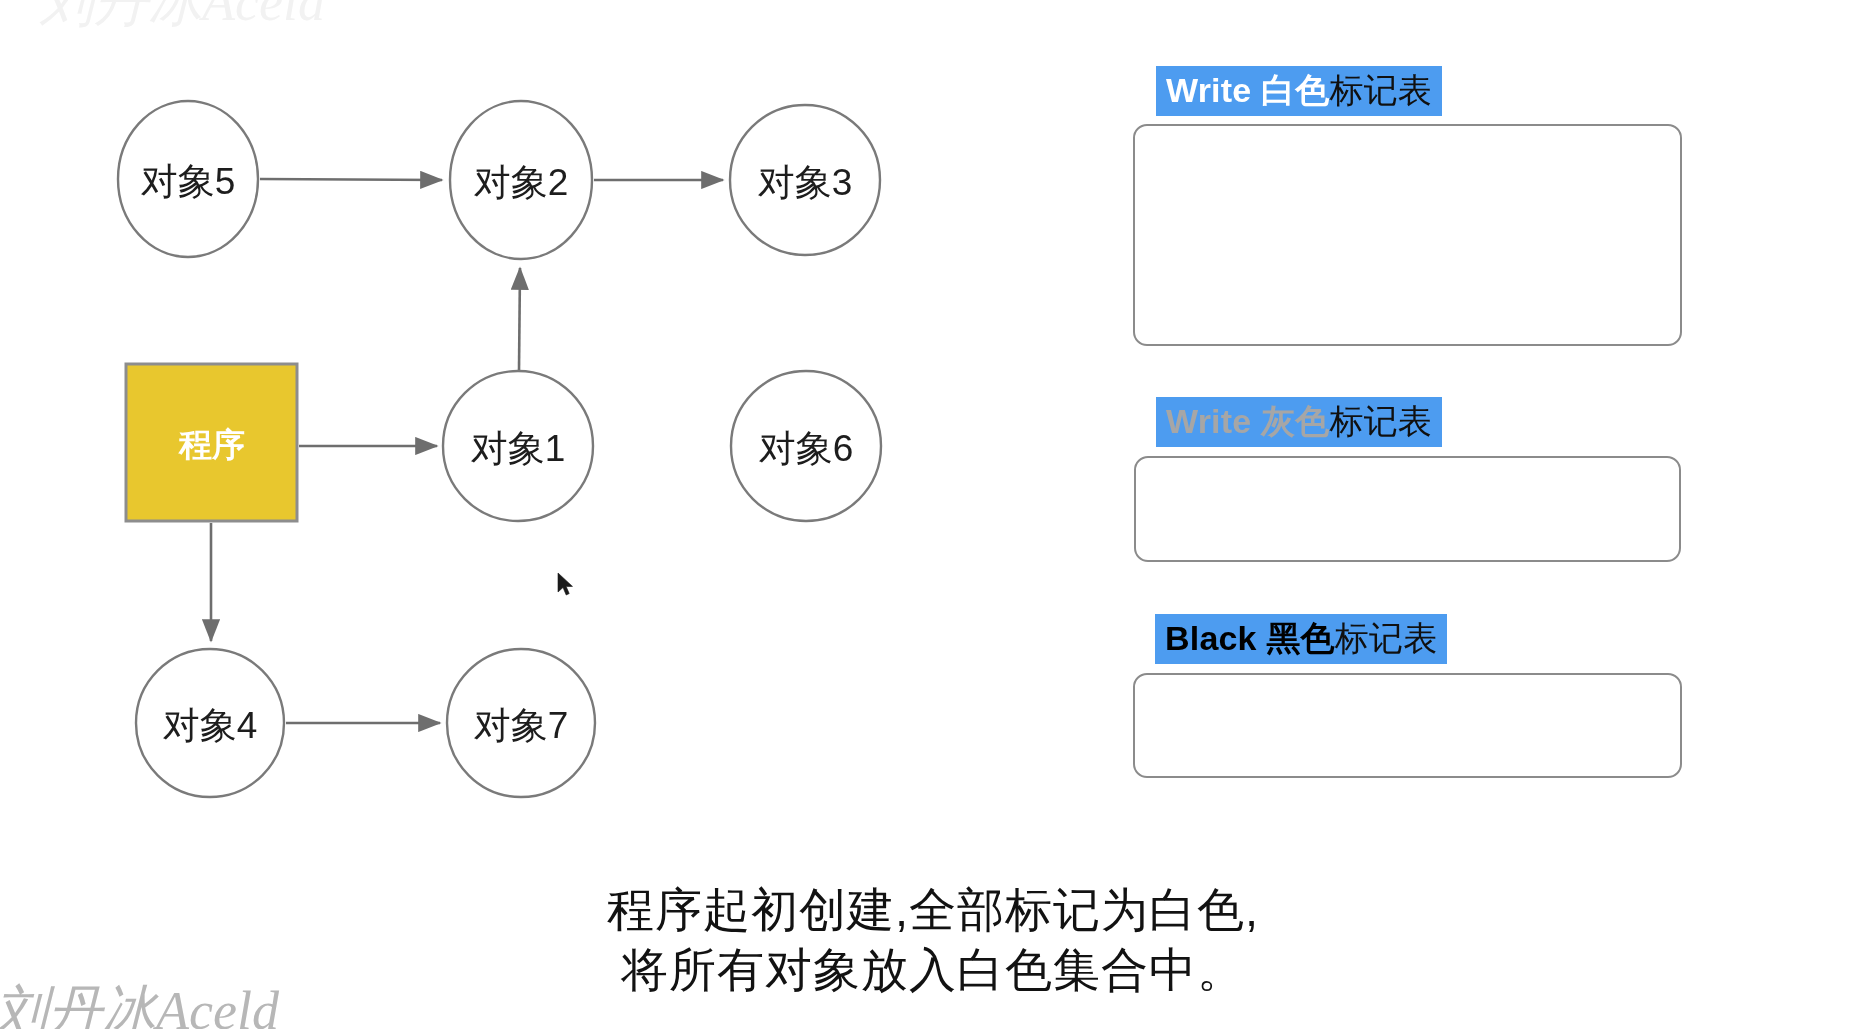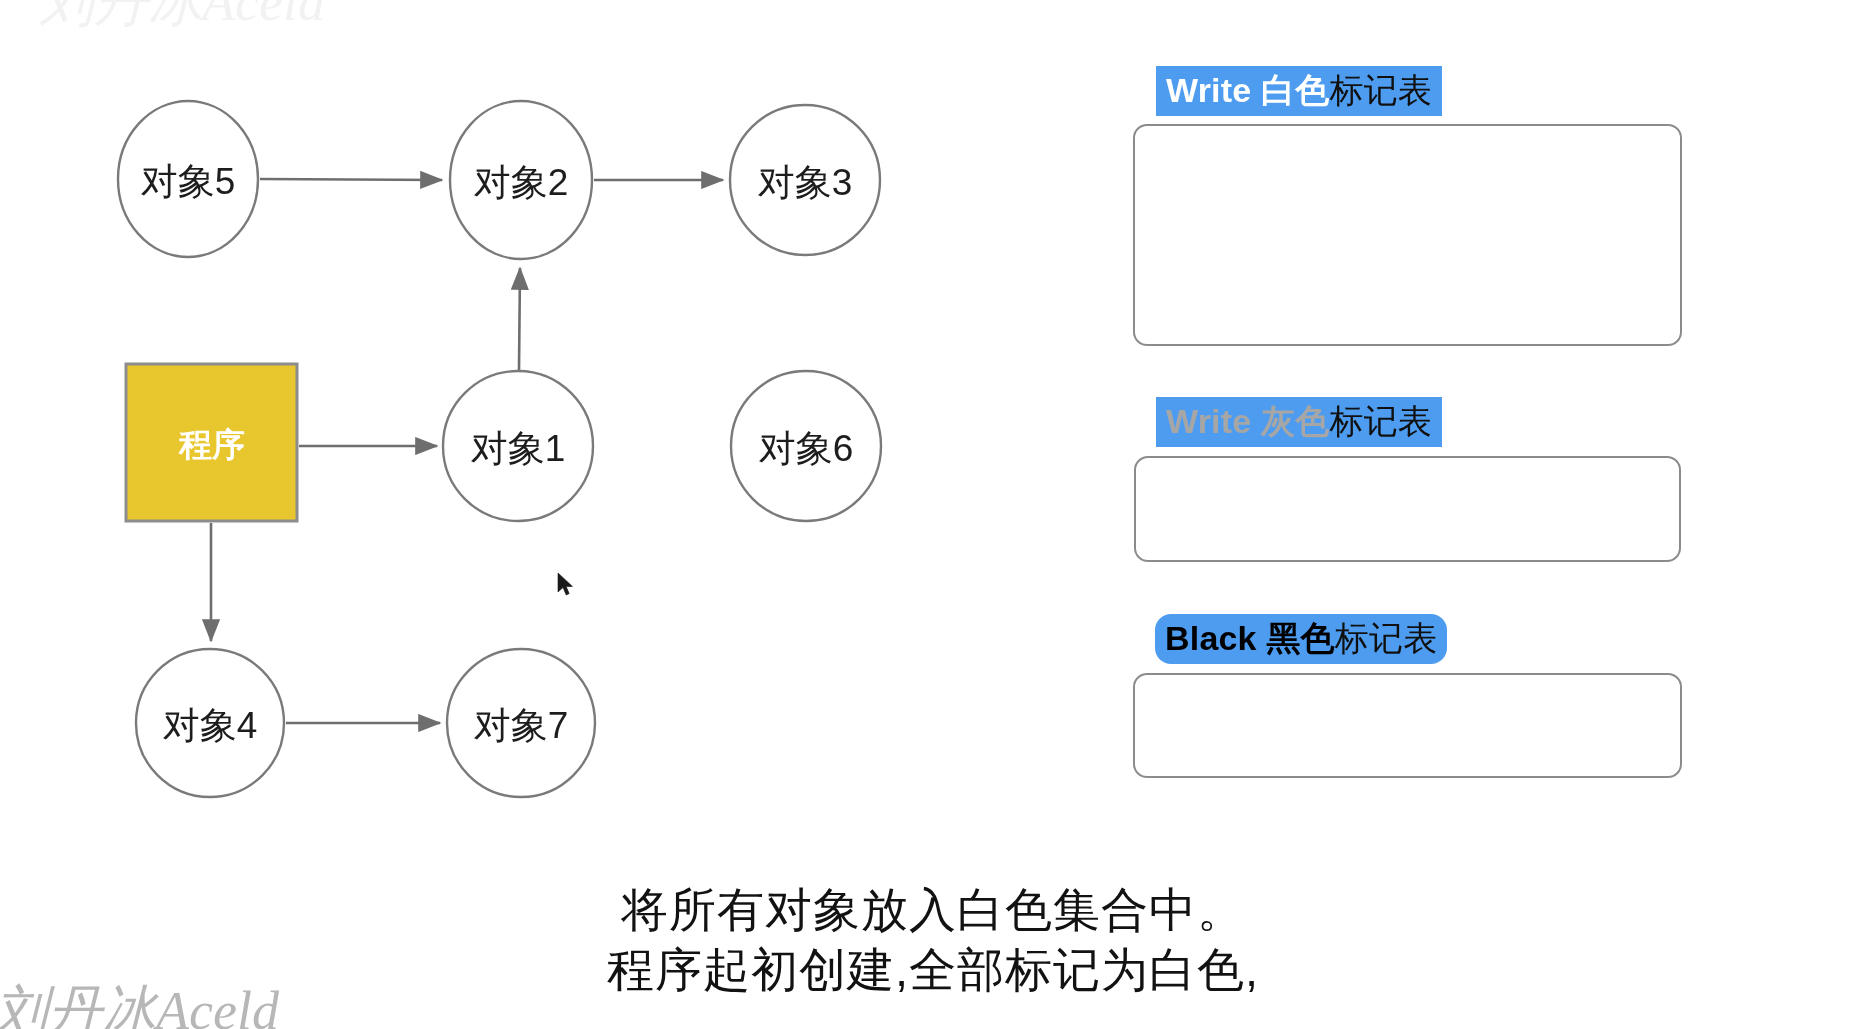--- a/index.html
+++ b/index.html
@@ -223,31 +223,31 @@
     </div>
 
     <div class="table-group">
       <div class="table-title title-grey" style="left:1132px; top:397px;">
         <span class="t-en">Write</span><span class="t-cn-color"> 灰色</span><span class="t-cn-rest">标记表</span>
       </div>
       <div class="table-box" style="left:1134px; top:456px; width:547px; height:106px;"></div>
     </div>
 
     <div class="table-group">
-      <div class="table-title title-black" style="left:1131px; top:614px;border-radius:16px;">
+      <div class="table-title title-black" style="left:1131px; top:614px;">
         <span class="t-en">Black</span><span class="t-cn-color"> 黑色</span><span class="t-cn-rest">标记表</span>
       </div>
       <div class="table-box" style="left:1133px; top:673px; width:549px; height:105px;"></div>
     </div>
 
   </div>
 
   <div id="caption">
+    <div>程序起初创建,全部标记为白色,</div>
     <div>将所有对象放入白色集合中。</div>
-    <div>程序起初创建,全部标记为白色,</div>
   </div>
 
   <div id="watermark-bottom">刘丹冰Aceld</div>
 
   <svg id="cursor" viewBox="0 0 20 26">
     <polygon points="2,1 2,20 7,15.5 10.2,23 13.2,21.6 10.2,14.6 16.5,14.4" fill="#1a1a1a" stroke="#1a1a1a" stroke-width="0.6"></polygon>
   </svg>
 
 </div>
 

